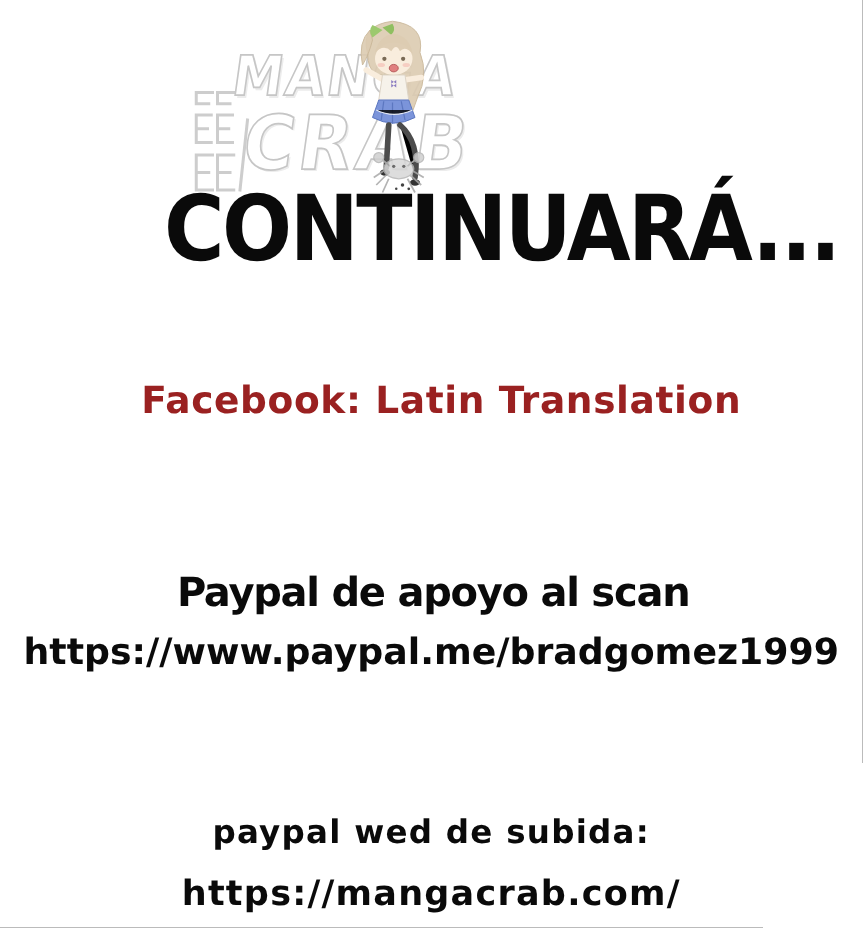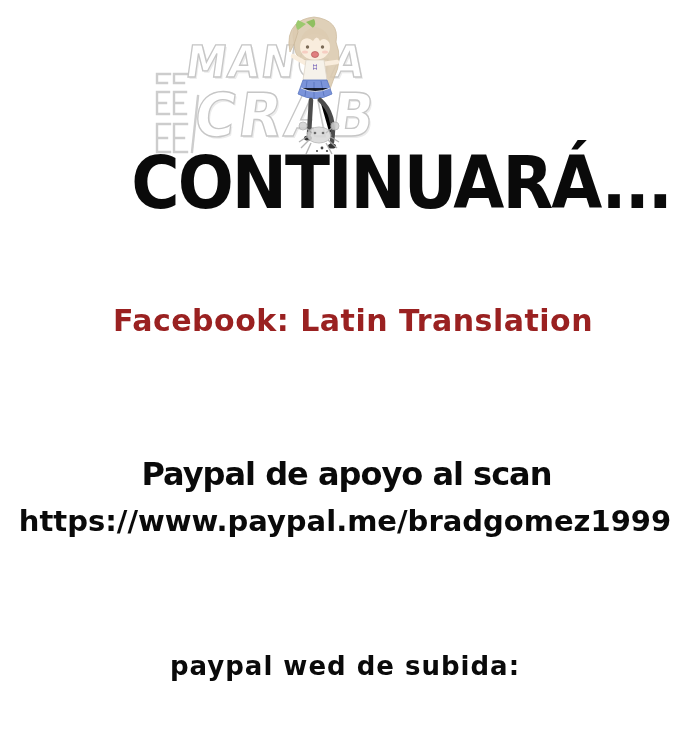--- a/index.html
+++ b/index.html
@@ -157,14 +157,17 @@
   <div class="txt headline">CONTINUARÁ...</div>
 
   <div class="txt facebook">Facebook: Latin Translation</div>
 
   <div class="txt paypal-title">Paypal de apoyo al scan</div>
   <div class="txt paypal-url">
     <a class="plain" href="#">https://www.paypal.me/bradgomez1999</a>
   </div>
 
   <div class="txt upload-title">paypal wed de subida:</div>
+  <div class="txt upload-url">
+    <a class="plain" href="#">https://mangacrab.com/</a>
+  </div>
 
 </div>
 
 </body></html>

